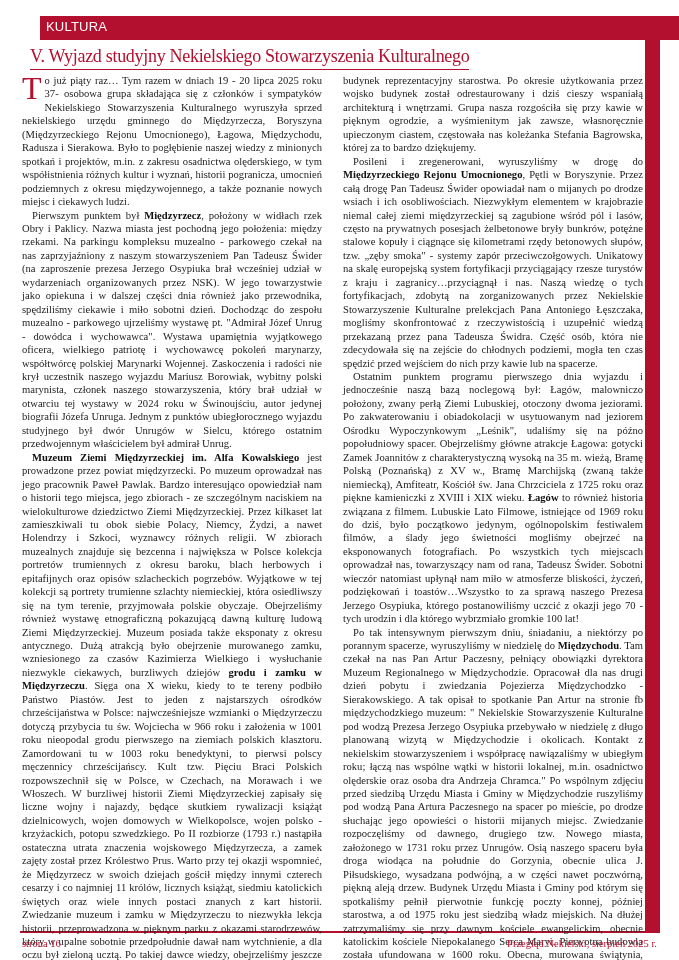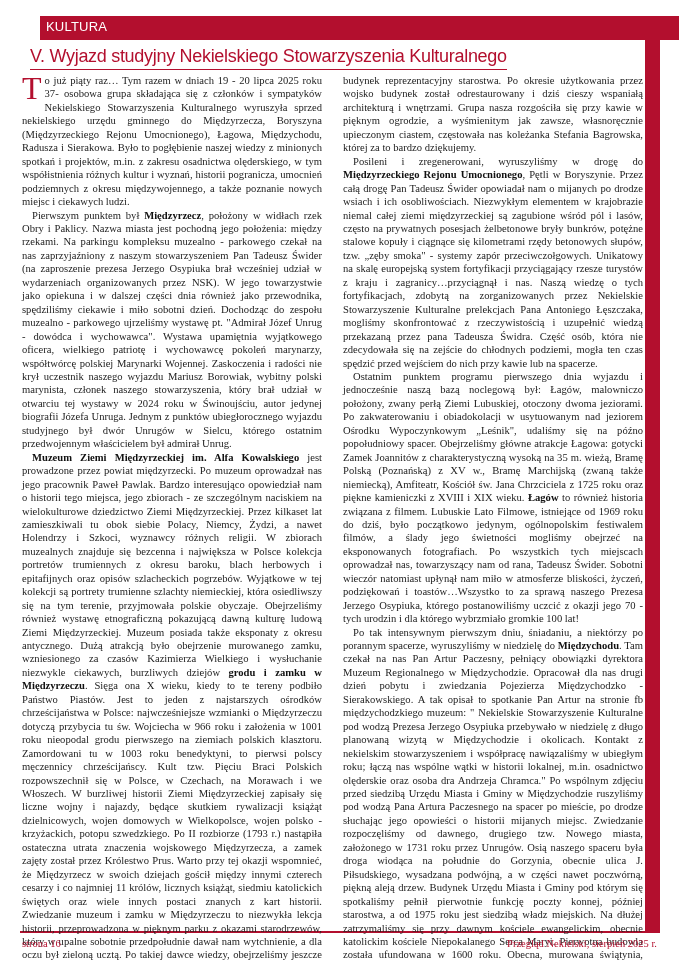--- a/index.html
+++ b/index.html
@@ -17,21 +17,21 @@
   .frame-right {
     position:absolute; left:645px; top:16px; width:15px; height:917px;
     background:#b30f2e;
   }
   .frame-bottom {
     position:absolute; left:20px; top:931px; width:640px; height:2px;
     background:#b30f2e;
   }
   .title {
     position:absolute; left:30px; top:46px;
-    font-family:Liberation Sans, sans-serif; font-size:18px; color:#b30f2e;
+    font-family:Liberation Serif, serif; font-size:18px; color:#b30f2e;
     white-space:nowrap; letter-spacing:-0.3px;
     padding-bottom:2px; border-bottom:1.5px solid #b30f2e;
   }
   .col {
     position:absolute; top:74px; width:300px;
     font-family:"Liberation Serif", serif; font-size:10.6px; line-height:13.45px;
     color:#222; text-align:justify;
   }
   .col.left { left:22px; }
   .col.right { left:343px; }

